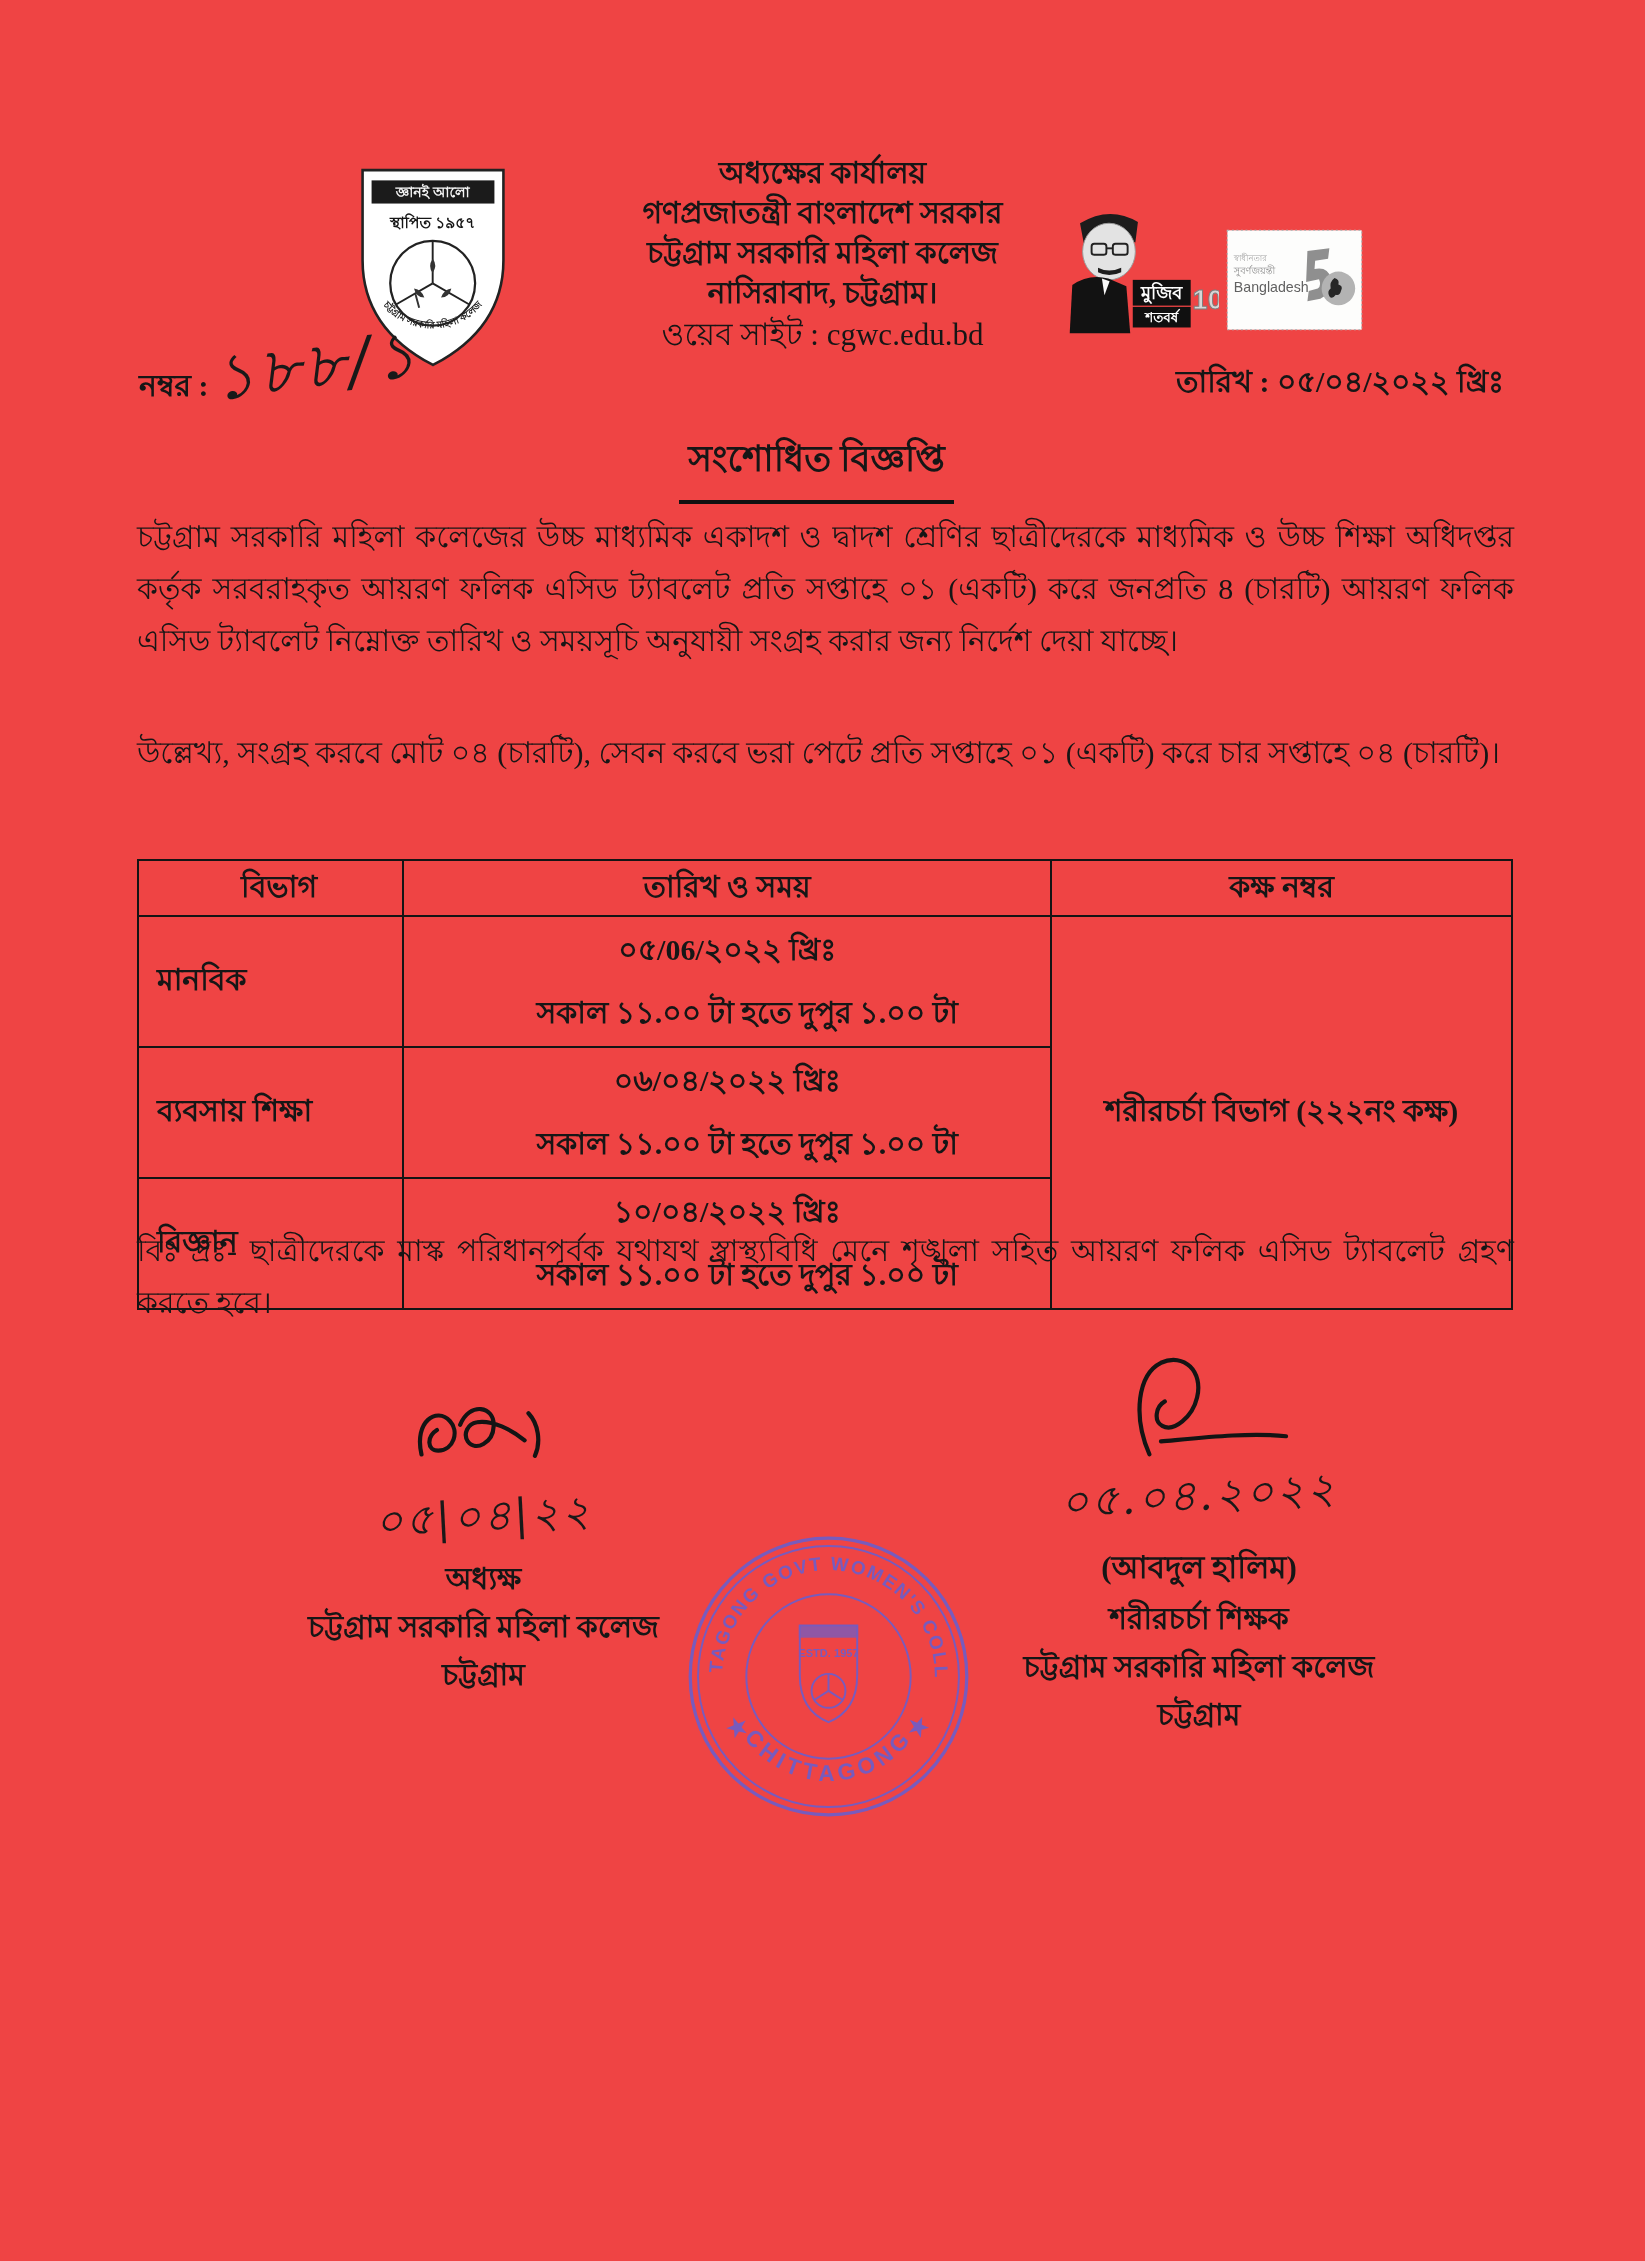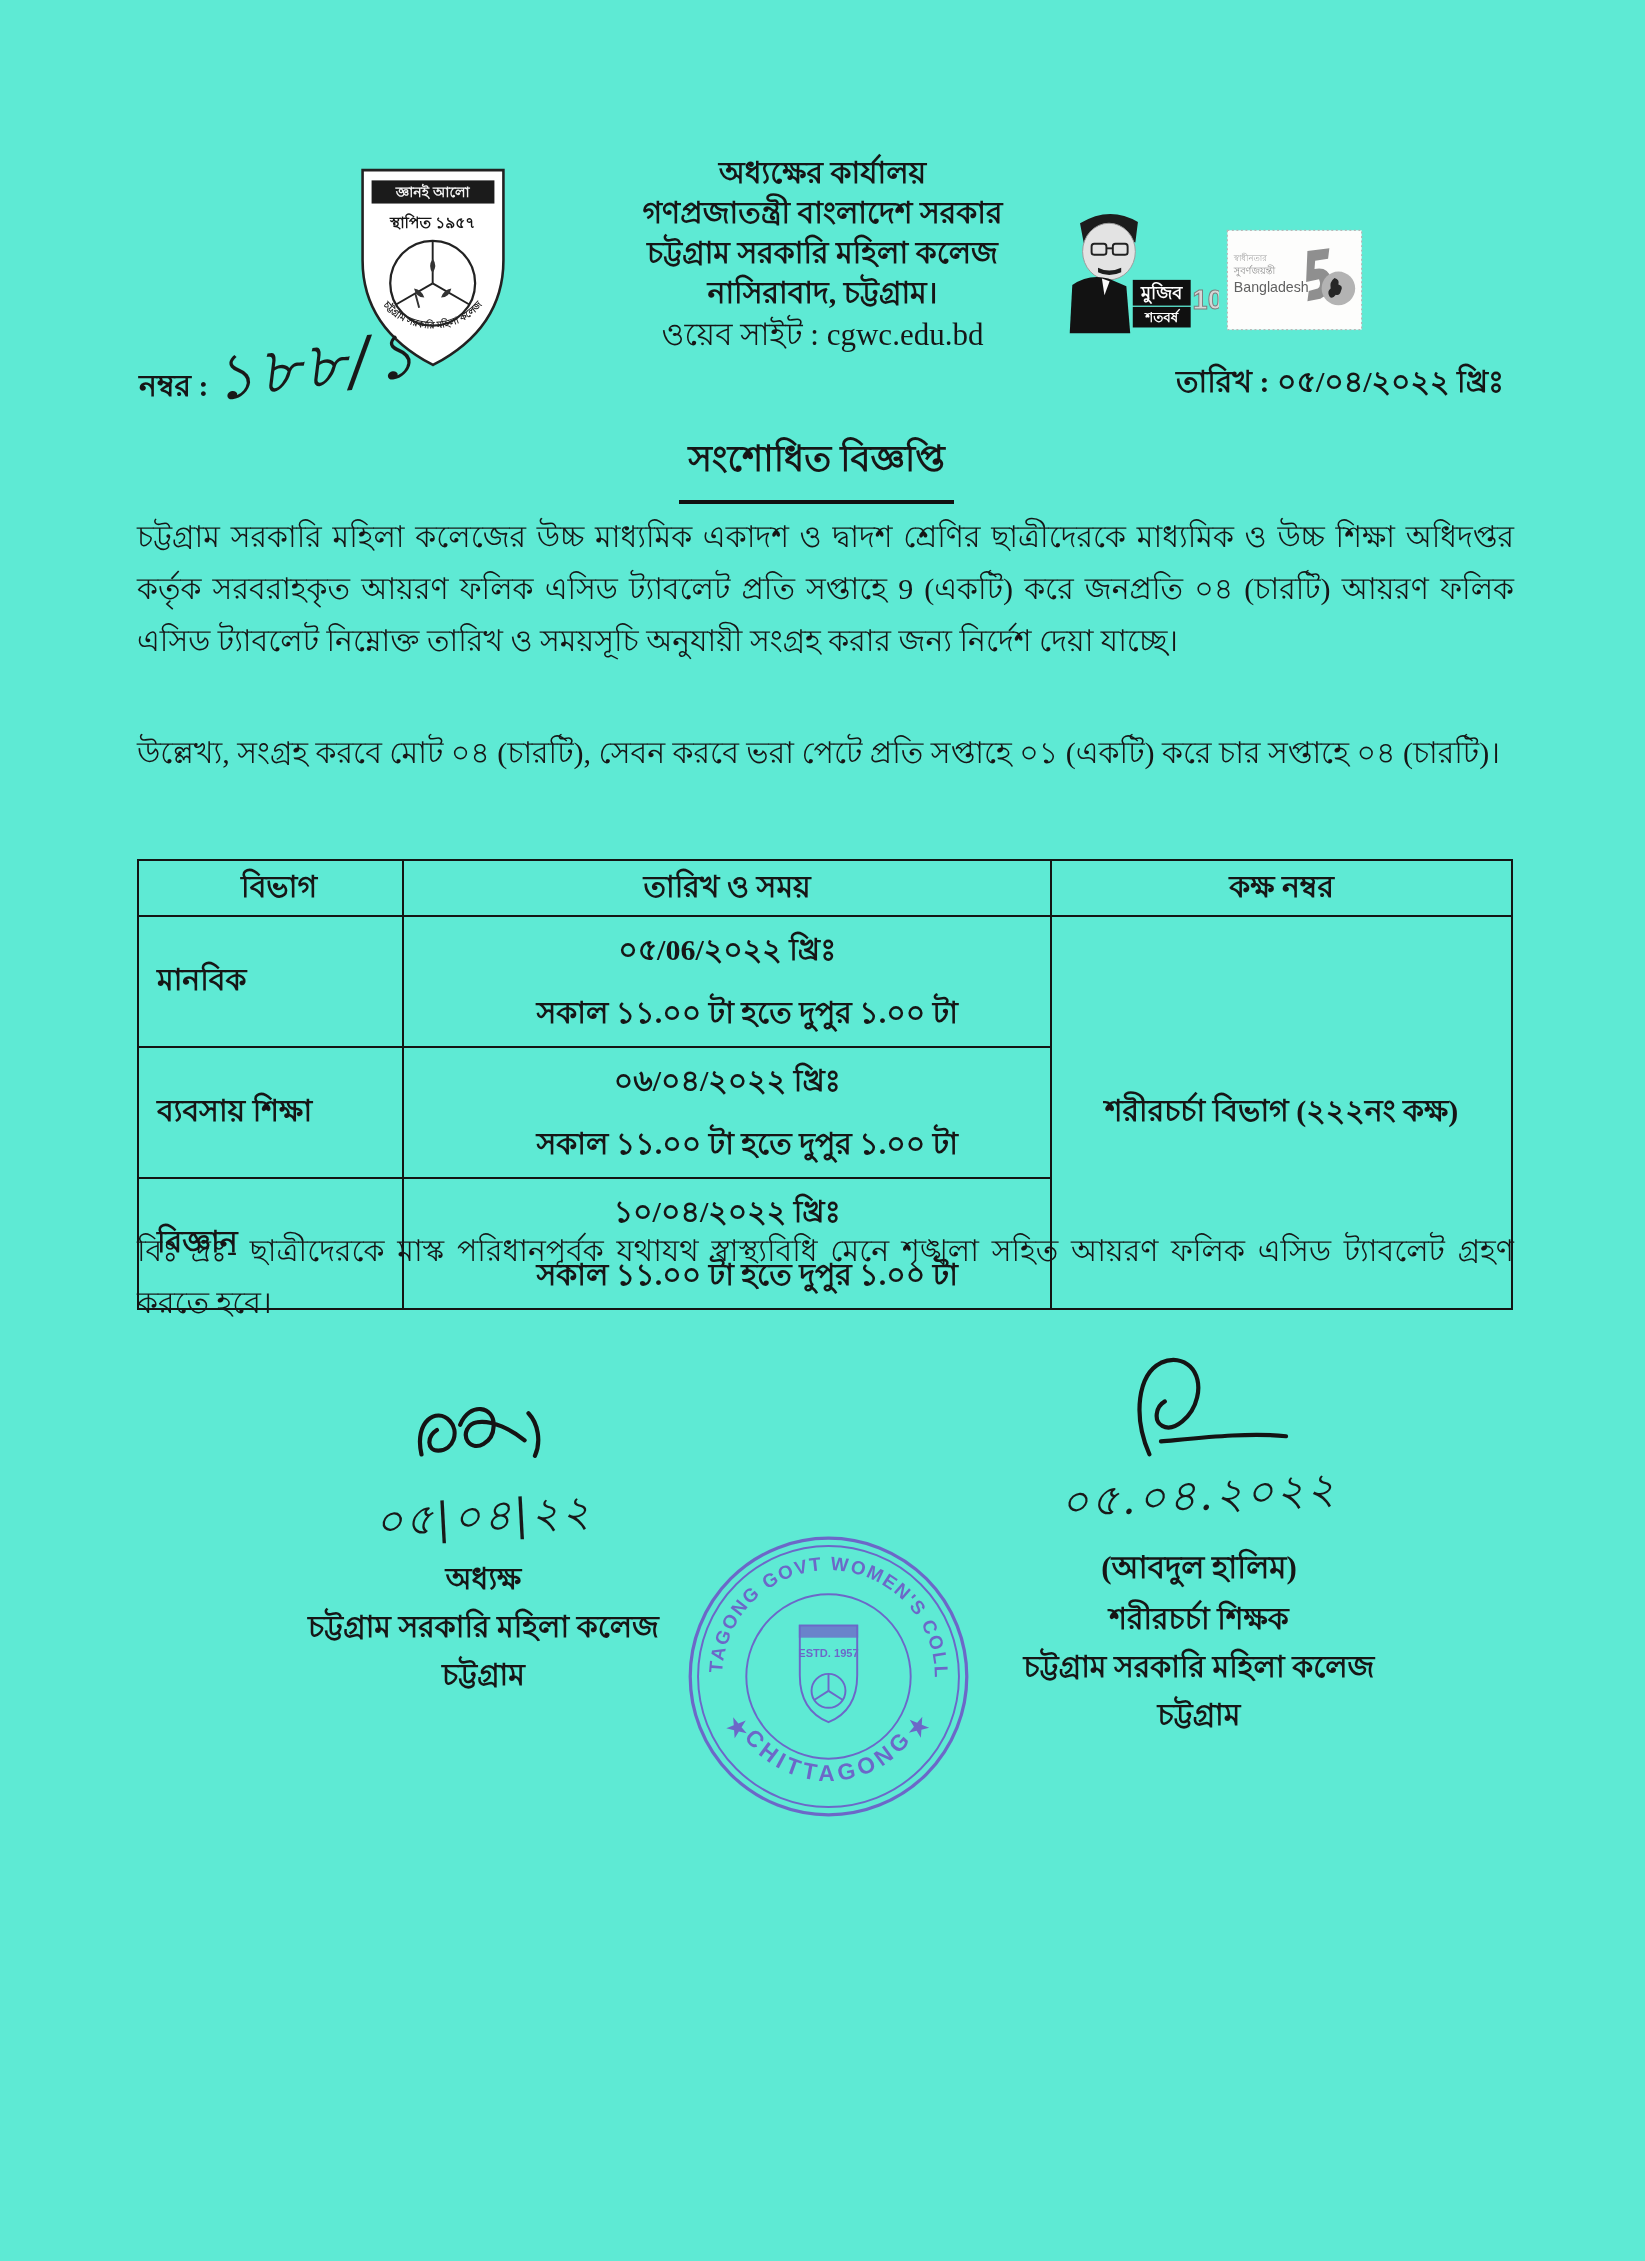--- a/index.html
+++ b/index.html
@@ -1,21 +1,21 @@
 <!DOCTYPE html>
 <html lang="bn" style="font-size:10.3px"><head>
 <meta charset="utf-8">
 <title>Scanned Notice</title>
 <style>
   html,body{margin:0;padding:0;background:#e9e9e9;}
   .page{
     position:relative;
     width:1645px;height:2261px;
     margin:0 auto;
-    background:#5eead4;
+    background:#ef4444;
     font-family:"Liberation Serif","DejaVu Serif",serif;
     color:#161616;
     overflow:hidden;
   }
   
   .header-center{
     position:absolute;top:153px;left:0;right:0;
     text-align:center;
     font-size:30px;line-height:40px;font-weight:600;
   }
@@ -146,21 +146,21 @@
 
   <div class="ref-row">নম্বর :</div>
   <div class="ref-hand">১৮৮/১</div>
 
   <div class="date-line">তারিখ : ০৫/০৪/২০২২ খ্রিঃ</div>
 
   <div class="title-wrap">
     <span class="title">সংশোধিত বিজ্ঞপ্তি</span>
   </div>
 
-  <div class="para para1">চট্টগ্রাম সরকারি মহিলা কলেজের উচ্চ মাধ্যমিক একাদশ ও দ্বাদশ শ্রেণির ছাত্রীদেরকে মাধ্যমিক ও উচ্চ শিক্ষা অধিদপ্তর কর্তৃক সরবরাহকৃত আয়রণ ফলিক এসিড ট্যাবলেট প্রতি সপ্তাহে 9 (একটি) করে জনপ্রতি ০৪ (চারটি) আয়রণ ফলিক এসিড ট্যাবলেট নিম্নোক্ত তারিখ ও সময়সূচি অনুযায়ী সংগ্রহ করার জন্য নির্দেশ দেয়া যাচ্ছে।</div>
+  <div class="para para1">চট্টগ্রাম সরকারি মহিলা কলেজের উচ্চ মাধ্যমিক একাদশ ও দ্বাদশ শ্রেণির ছাত্রীদেরকে মাধ্যমিক ও উচ্চ শিক্ষা অধিদপ্তর কর্তৃক সরবরাহকৃত আয়রণ ফলিক এসিড ট্যাবলেট প্রতি সপ্তাহে ০১ (একটি) করে জনপ্রতি 8 (চারটি) আয়রণ ফলিক এসিড ট্যাবলেট নিম্নোক্ত তারিখ ও সময়সূচি অনুযায়ী সংগ্রহ করার জন্য নির্দেশ দেয়া যাচ্ছে।</div>
   <div class="para para2">উল্লেখ্য, সংগ্রহ করবে মোট ০৪ (চারটি), সেবন করবে ভরা পেটে প্রতি সপ্তাহে ০১ (একটি) করে চার সপ্তাহে ০৪ (চারটি)।</div>
 
   <table class="schedule">
     <thead>
       <tr>
         <th class="col-division" style="text-align:center">বিভাগ</th>
         <th class="col-datetime">তারিখ ও সময়</th>
         <th class="col-room">কক্ষ নম্বর</th>
       </tr>
     </thead>

